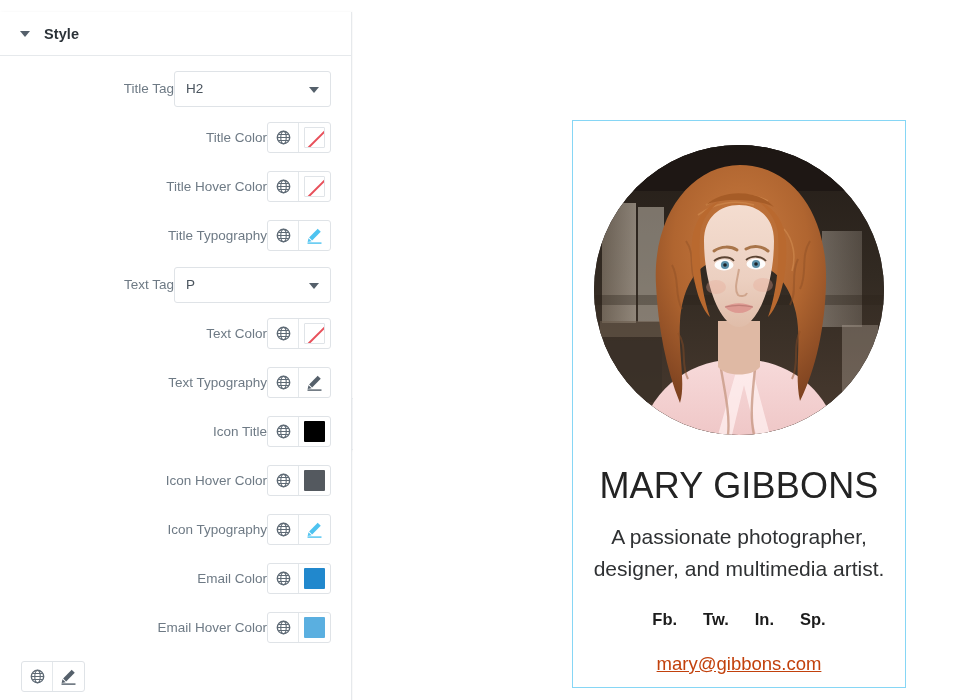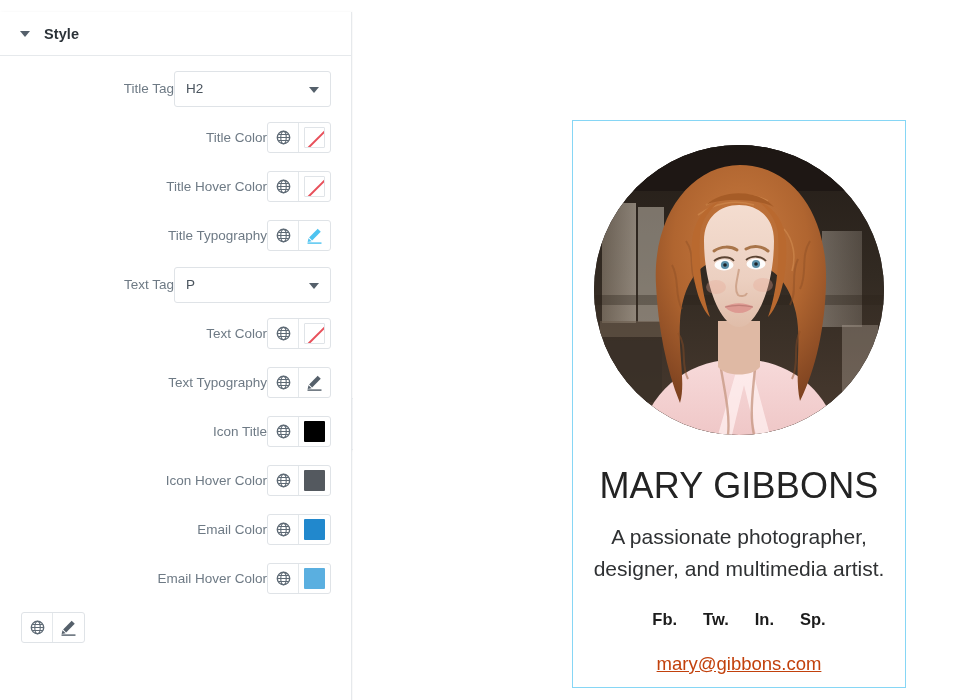--- a/index.html
+++ b/index.html
@@ -355,20 +355,43 @@
                 <svg width="15" height="15" viewBox="0 0 16 16" aria-hidden="true">
                   <circle cx="8" cy="8" r="6.6" fill="none" stroke="#5e6a75" stroke-width="1.5"></circle>
                   <ellipse cx="8" cy="8" rx="2.9" ry="6.6" fill="none" stroke="#5e6a75" stroke-width="1.2"></ellipse>
                   <line x1="1.4" y1="8" x2="14.6" y2="8" stroke="#5e6a75" stroke-width="1.2"></line>
                   <line x1="2.4" y1="4.8" x2="13.6" y2="4.8" stroke="#5e6a75" stroke-width="1.1"></line>
                   <line x1="2.4" y1="11.2" x2="13.6" y2="11.2" stroke="#5e6a75" stroke-width="1.1"></line>
                 </svg>
               </div>
               <div class="seg">
                 <div class="swatch" style="background: rgb(84, 89, 95);"></div>
+              </div>
+            </div>
+          </div>
+        </div>
+        <div class="row">
+          <div class="row-label">Icon Typography</div>
+          <div class="row-control">
+            <div class="ctrl">
+              <div class="seg globe">
+                <svg width="15" height="15" viewBox="0 0 16 16" aria-hidden="true">
+                  <circle cx="8" cy="8" r="6.6" fill="none" stroke="#5e6a75" stroke-width="1.5"></circle>
+                  <ellipse cx="8" cy="8" rx="2.9" ry="6.6" fill="none" stroke="#5e6a75" stroke-width="1.2"></ellipse>
+                  <line x1="1.4" y1="8" x2="14.6" y2="8" stroke="#5e6a75" stroke-width="1.2"></line>
+                  <line x1="2.4" y1="4.8" x2="13.6" y2="4.8" stroke="#5e6a75" stroke-width="1.1"></line>
+                  <line x1="2.4" y1="11.2" x2="13.6" y2="11.2" stroke="#5e6a75" stroke-width="1.1"></line>
+                </svg>
+              </div>
+              <div class="seg">
+                <svg width="17" height="17" viewBox="0 0 18 18" aria-hidden="true">
+                  <path d="M12.4 1.9 L15.6 5.1 L6.5 14.2 L3.3 11 Z" fill="#4ec3f0"></path>
+                  <path d="M2.6 11.8 L6 15.2 L1.8 16 Z" fill="#4ec3f0"></path>
+                  <rect x="1.6" y="16.3" width="14.8" height="1.5" fill="#4ec3f0"></rect>
+                </svg>
               </div>
             </div>
           </div>
         </div>
         <div class="row">
           <div class="row-label">Email Color</div>
           <div class="row-control">
             <div class="ctrl">
               <div class="seg globe">
                 <svg width="15" height="15" viewBox="0 0 16 16" aria-hidden="true">

